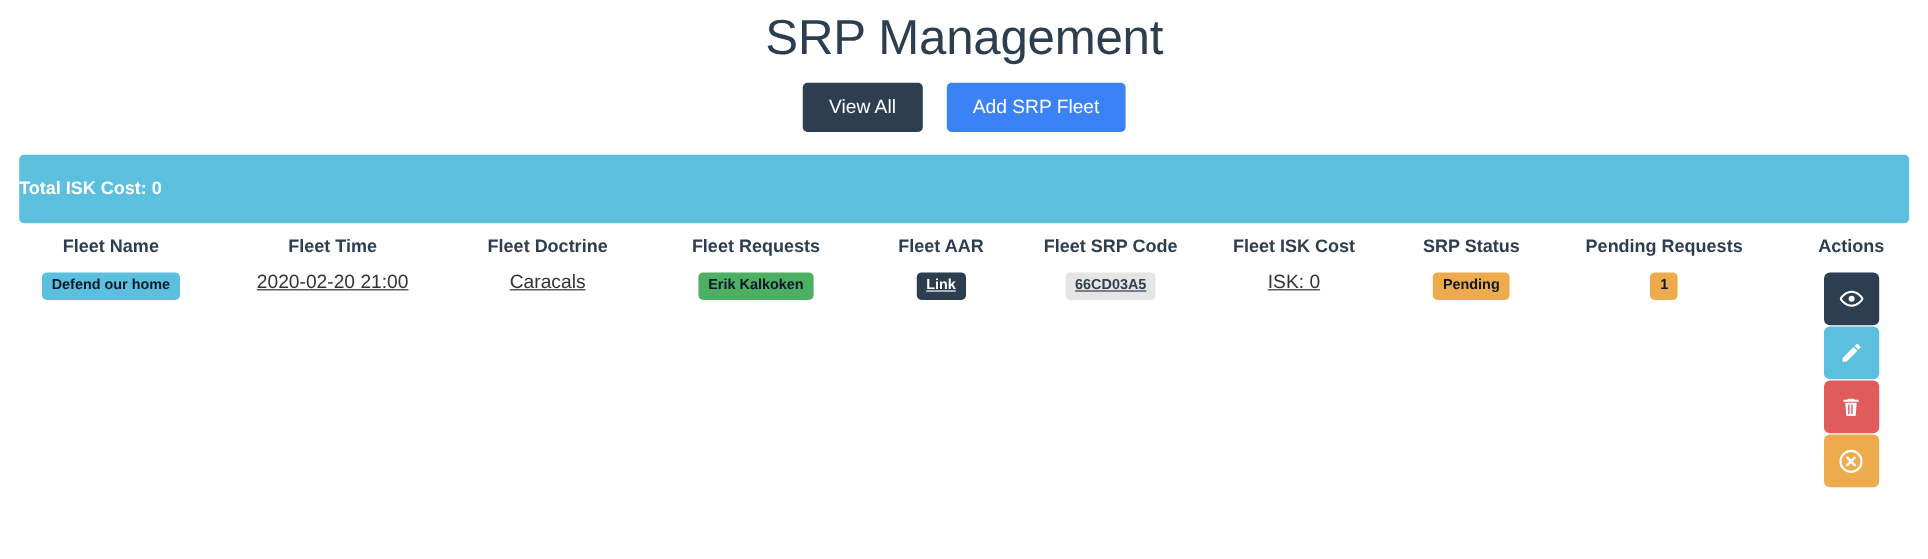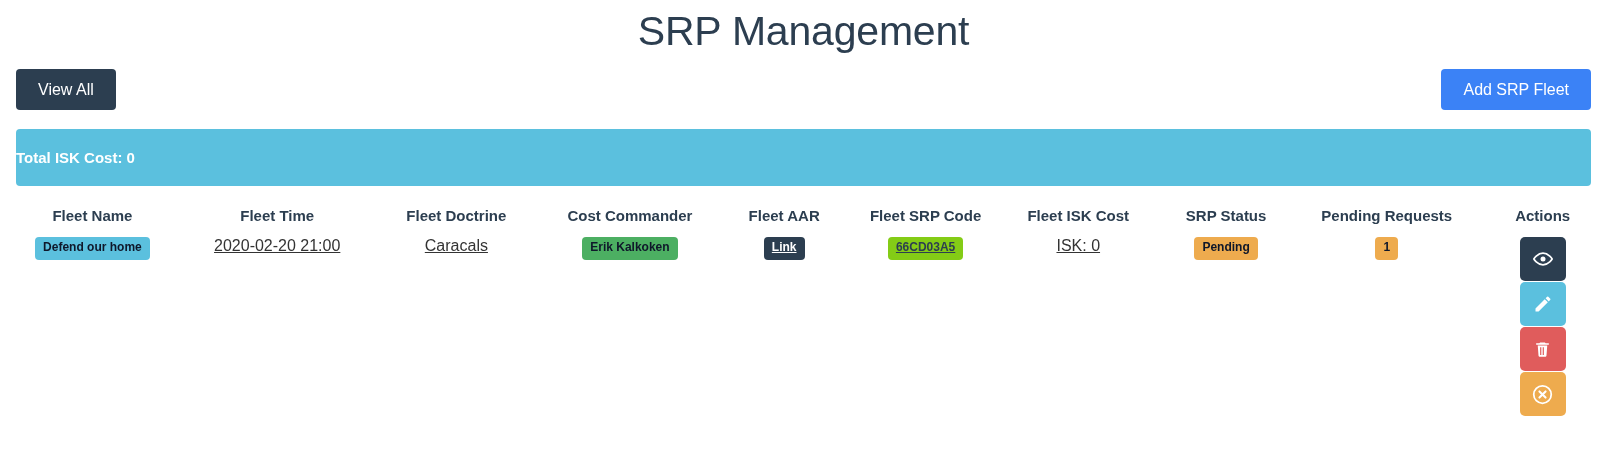--- a/index.html
+++ b/index.html
@@ -18,21 +18,21 @@
     font-weight: 400;
     color: #2c3e50;
     margin: 0;
     padding-top: 8px;
     line-height: 1.15;
     letter-spacing: -0.2px;
   }
 
   .toolbar {
     display: flex;
-    justify-content: space-between;
+    justify-content: center;
     align-items: center;
     gap: 20px;
     padding: 0 16px;
     margin-top: 14px;
   }
   .btn {
     border: none;
     border-radius: 4px;
     font-size: 16px;
     font-weight: 400;
@@ -57,21 +57,21 @@
   }
   .banner-text {
     color: #ffffff;
     font-size: 15px;
     font-weight: bold;
   }
 
   table.srp-table {
     width: 100%;
     border-collapse: collapse;
-    margin-top: 14px;
+    margin-top: 4px;
     table-layout: fixed;
   }
   table.srp-table th {
     font-size: 15px;
     font-weight: bold;
     color: #2c3e50;
     text-align: center;
     padding: 7px 4px;
     vertical-align: middle;
   }
@@ -101,21 +101,21 @@
     font-weight: bold;
     color: #0f172a;
     padding: 4px 8px 5px 8px;
     line-height: 1.1;
     white-space: nowrap;
     cursor: pointer;
   }
   .badge-info    { background: #5bc0de; }
   .badge-success { background: #4caf62; }
   .badge-warning { background: #eeab4e; }
-  .badge-warning-link { background: #84cc16; color: #2c3e50; }
+  .badge-warning-link { background: #e5e5e5; color: #2c3e50; }
   .badge-dark-link { background: #2c3e50; color: #ffffff; }
   .u { text-decoration: underline; }
 
   .plain-text { font-size: 16px; color: #333333; text-decoration: underline; }
 
   .actions-stack {
     display: flex;
     flex-direction: column;
     align-items: center;
     gap: 1px;
@@ -164,21 +164,21 @@
         <col class="col-isk">
         <col class="col-status">
       <col class="col-pending">
         <col class="col-actions">
     </colgroup>
     <thead>
       <tr>
         <th>Fleet Name</th>
         <th>Fleet Time</th>
         <th>Fleet Doctrine</th>
-        <th>Cost Commander</th>
+        <th>Fleet Requests</th>
         <th>Fleet AAR</th>
         <th>Fleet SRP Code</th>
         <th>Fleet ISK Cost</th>
         <th>SRP Status</th>
         <th>Pending Requests</th>
         <th>Actions</th>
       </tr>
     </thead>
     <tbody>
       <tr>

